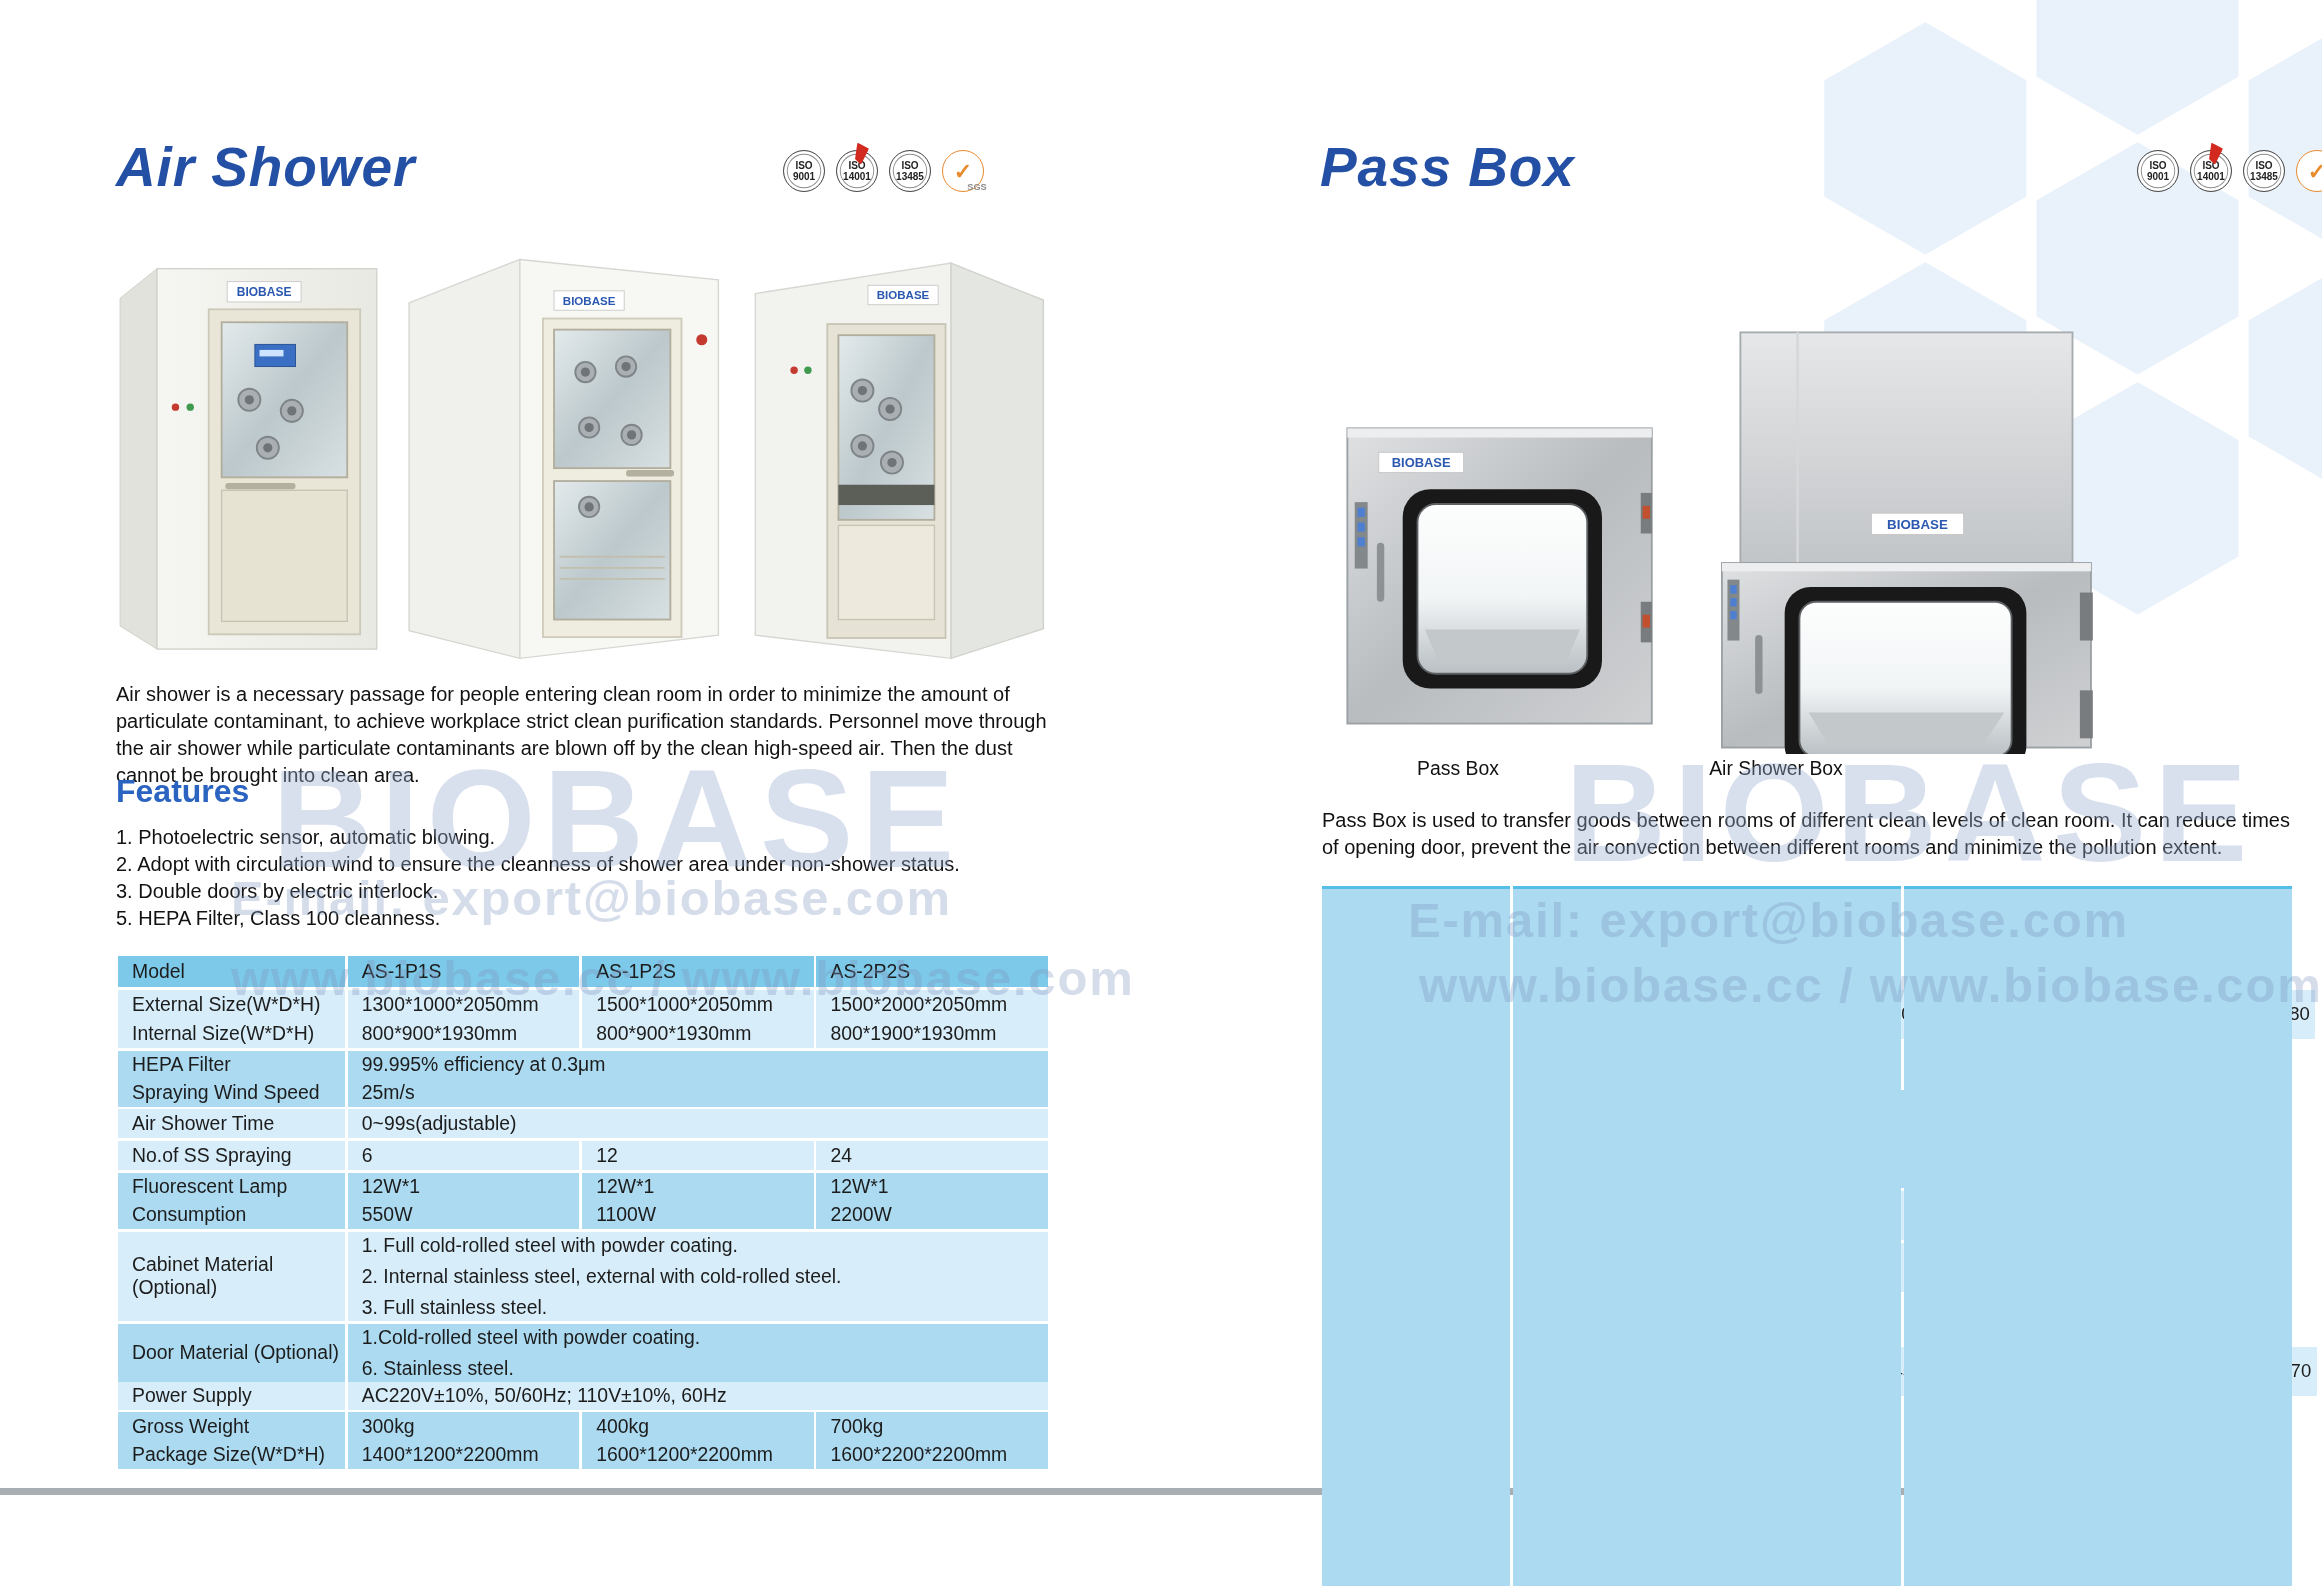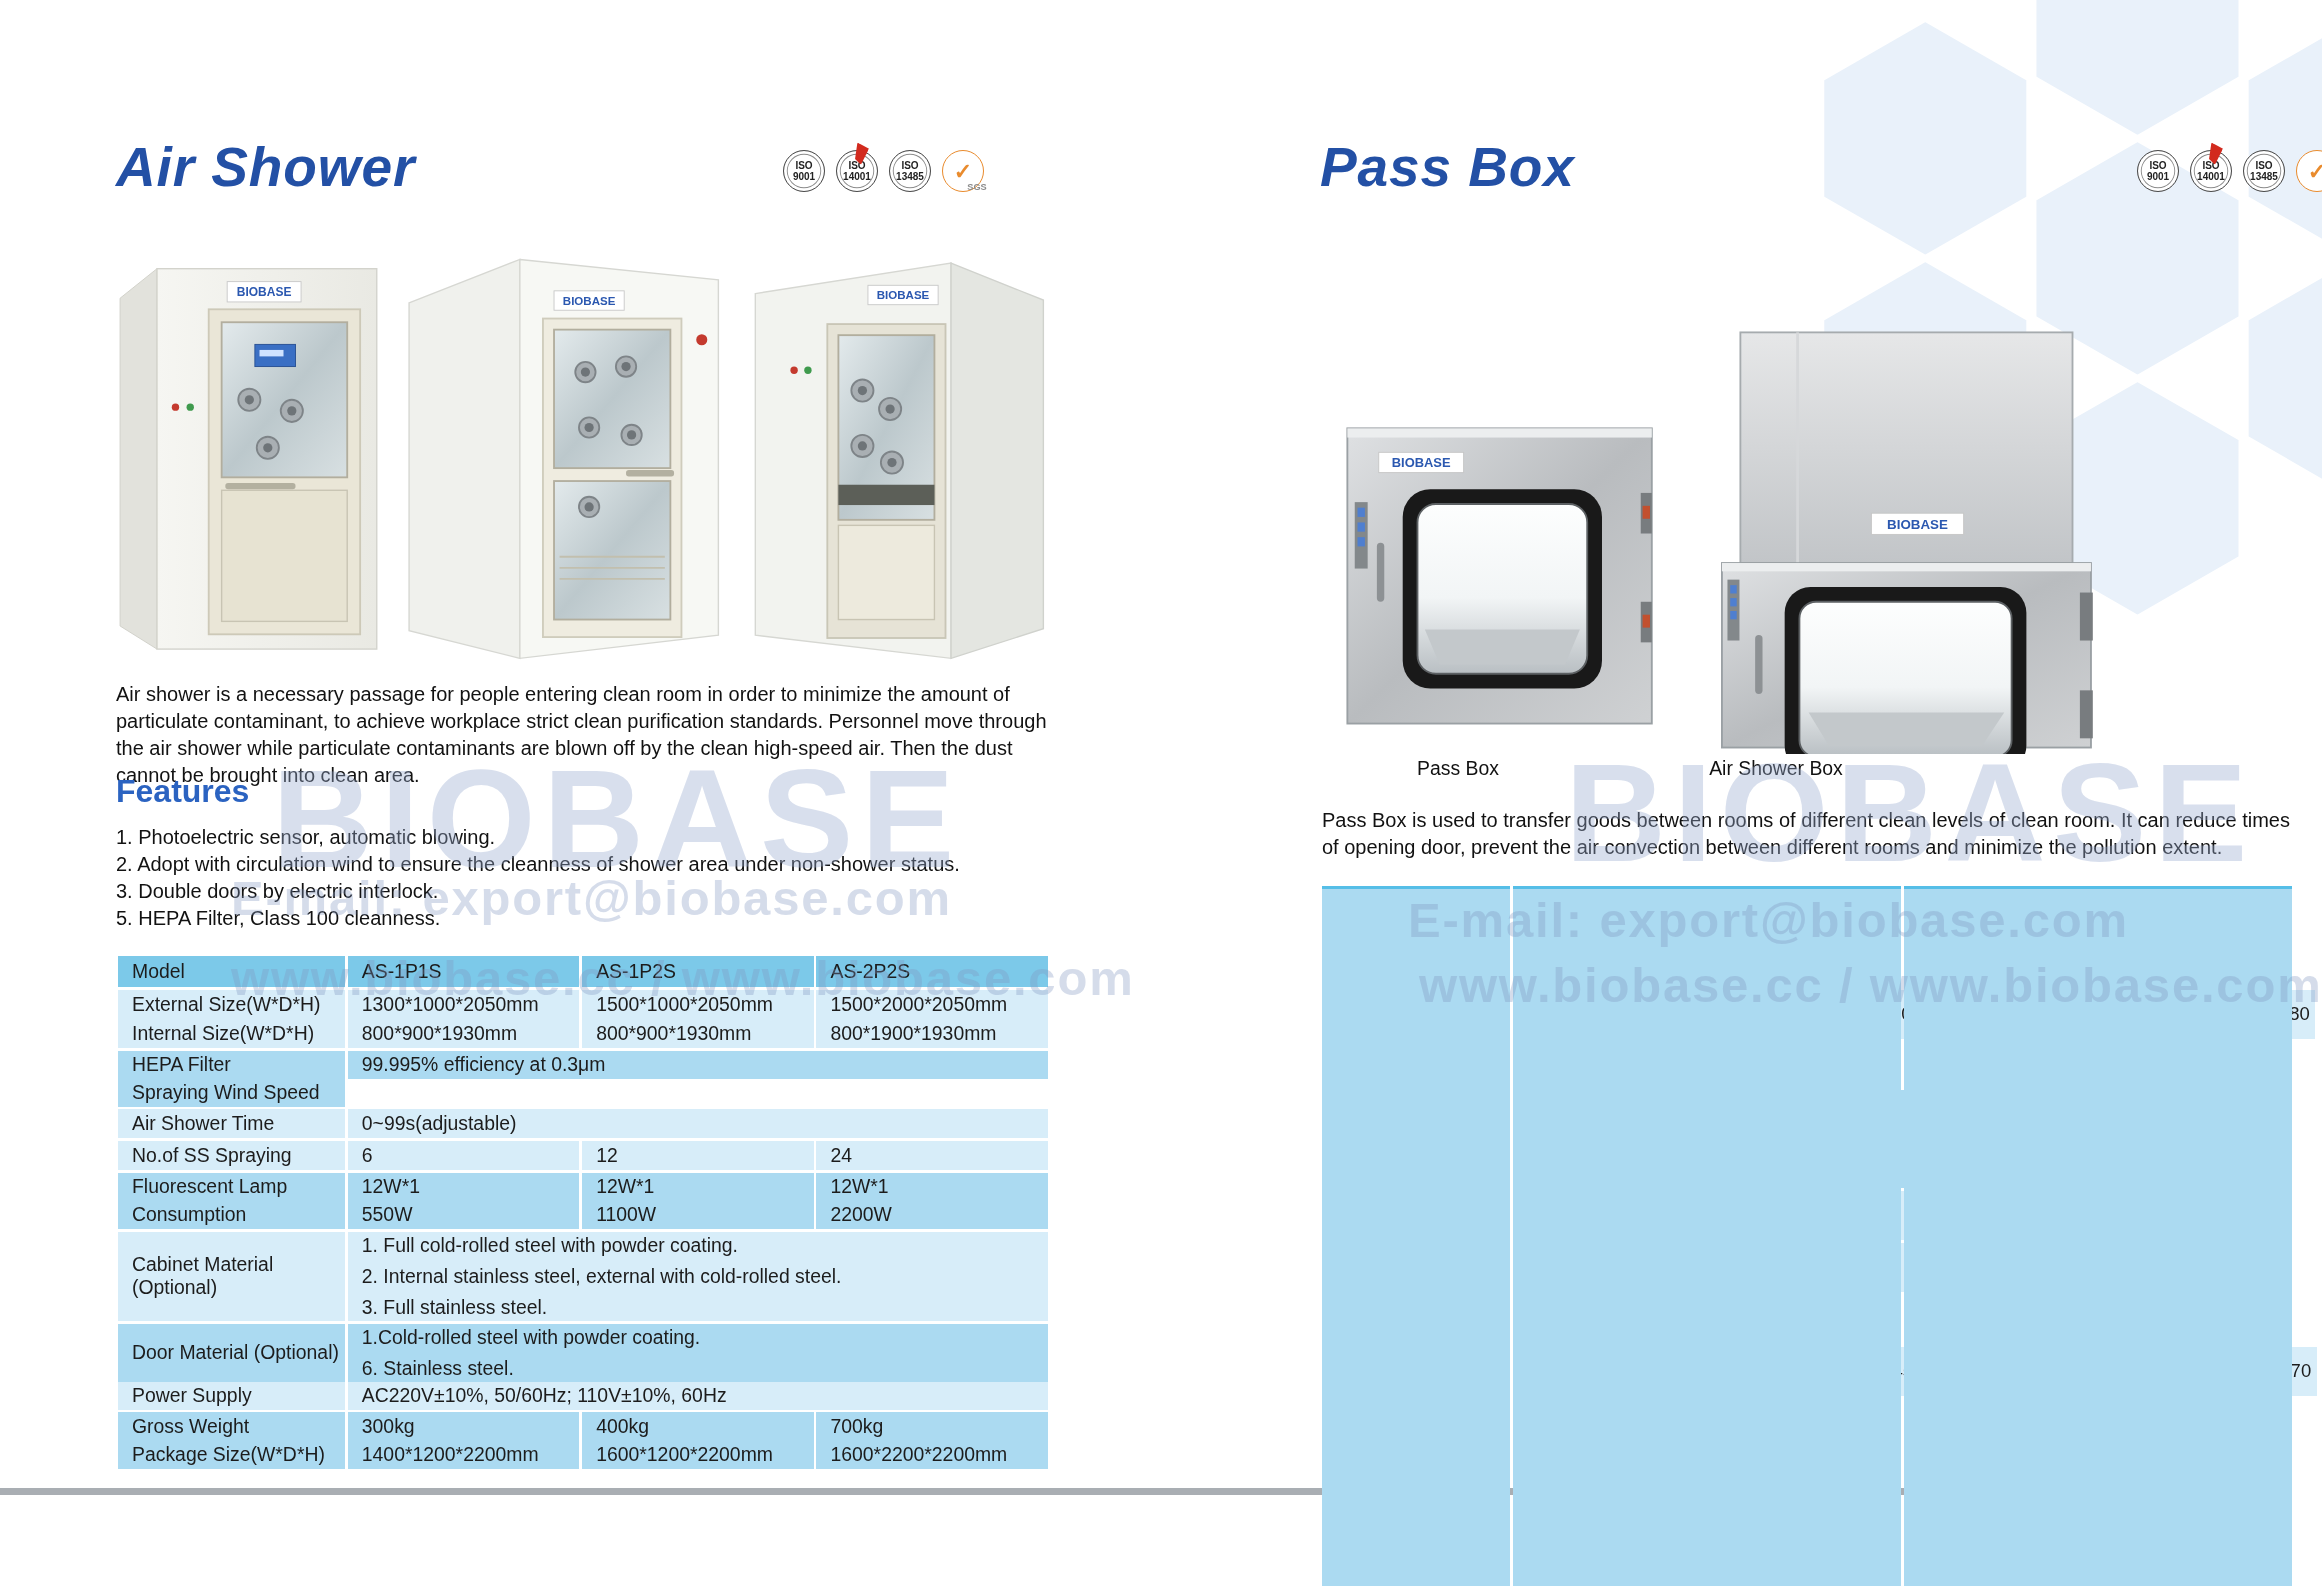--- a/index.html
+++ b/index.html
@@ -222,20 +222,21 @@
       <div class="c bg-a">800*900*1930mm</div>
       <div class="c bg-a">800*900*1930mm</div>
       <div class="c bg-a">800*1900*1930mm</div>
     </div>
     <div class="trow span" style="--rh:28px">
       <div class="c bg-b">HEPA Filter</div>
       <div class="c bg-b">99.995% efficiency at 0.3μm</div>
     </div>
     <div class="trow span nogap" style="--rh:28px">
       <div class="c bg-b">Spraying Wind Speed</div>
+      <div class="c bg-b">25m/s</div>
     </div>
     <div class="trow span" style="--rh:29px">
       <div class="c bg-a">Air Shower Time</div>
       <div class="c bg-a">0~99s(adjustable)</div>
     </div>
     <div class="trow" style="--rh:29px">
       <div class="c bg-a">No.of SS Spraying</div>
       <div class="c bg-a">6</div>
       <div class="c bg-a">12</div>
       <div class="c bg-a">24</div>

